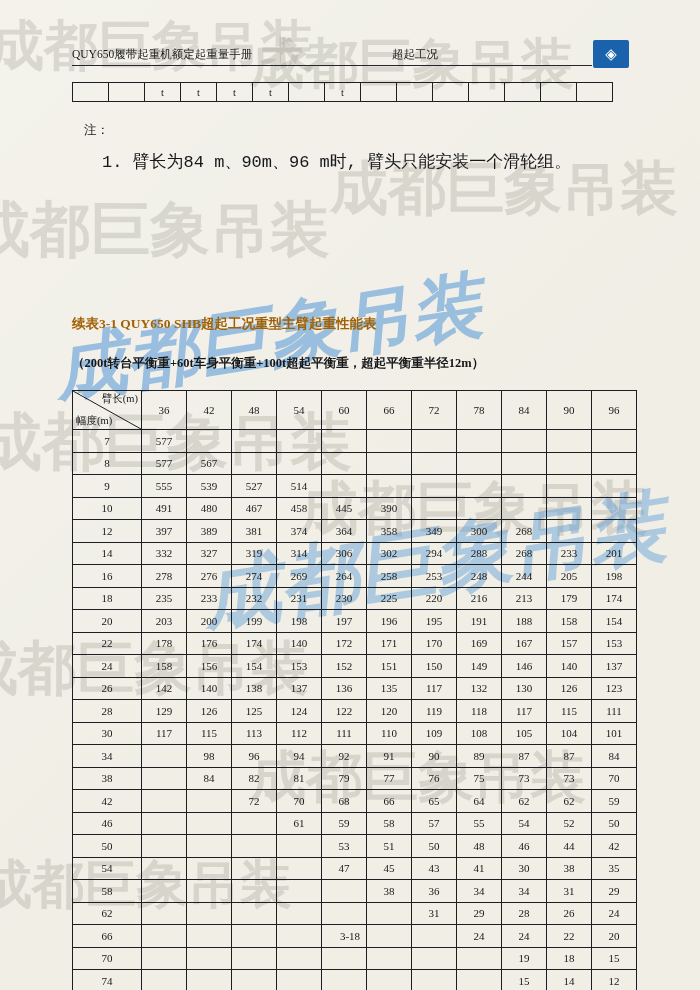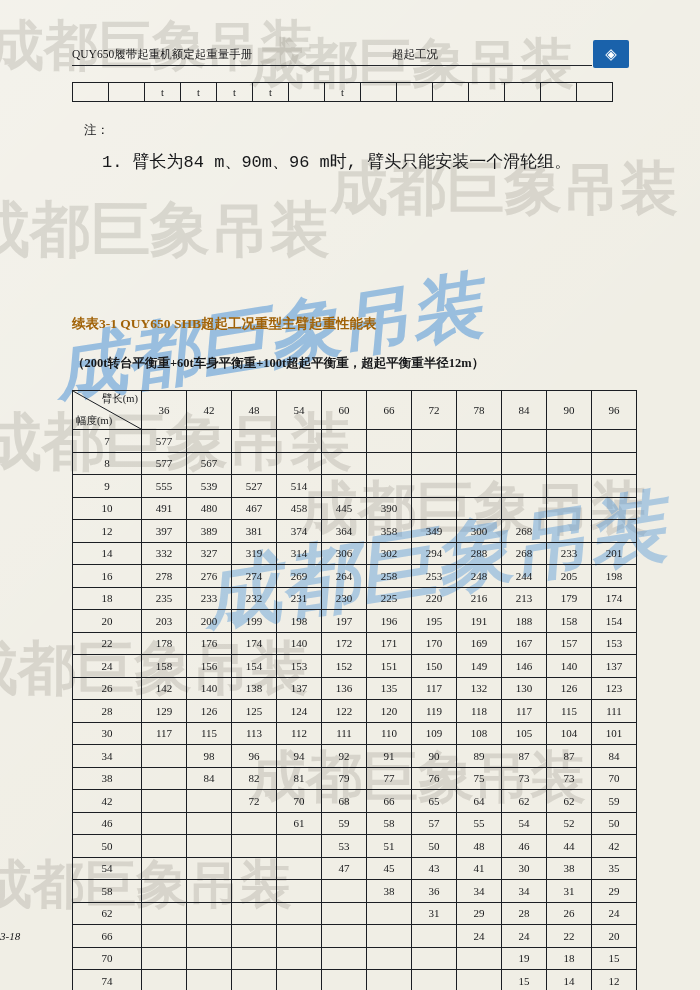--- a/index.html
+++ b/index.html
@@ -208,24 +208,23 @@
     height: 38px !important;
     vertical-align: middle;
   }
 
   
   .footer {
     position: absolute;
     left: 0;
     top: 930px;
     width: 700px;
-    text-align: left;
+    text-align: center;
     font-size: 11px;
     color: #17181a;
-    font-style: italic;
   }
 </style>
 </head>
 <body>
 
 <div class="page"></div>
 
 <div class="watermark">
   <div class="wm-txt" style="left:-10px; top:10px; font-size:54px;">成都巨象吊装</div>
   <div class="wm-txt" style="left:250px; top:28px; font-size:54px;">成都巨象吊装</div>

